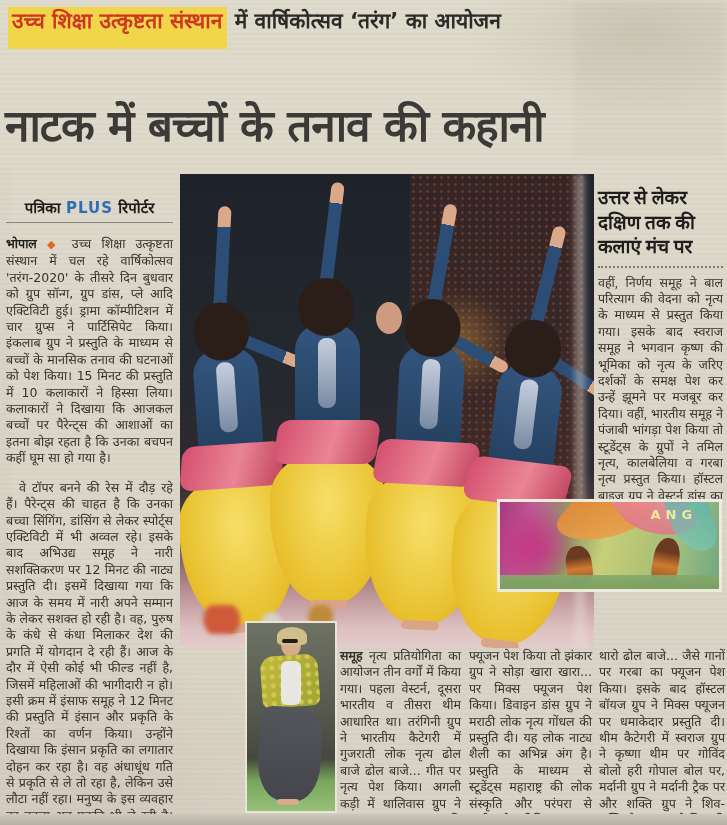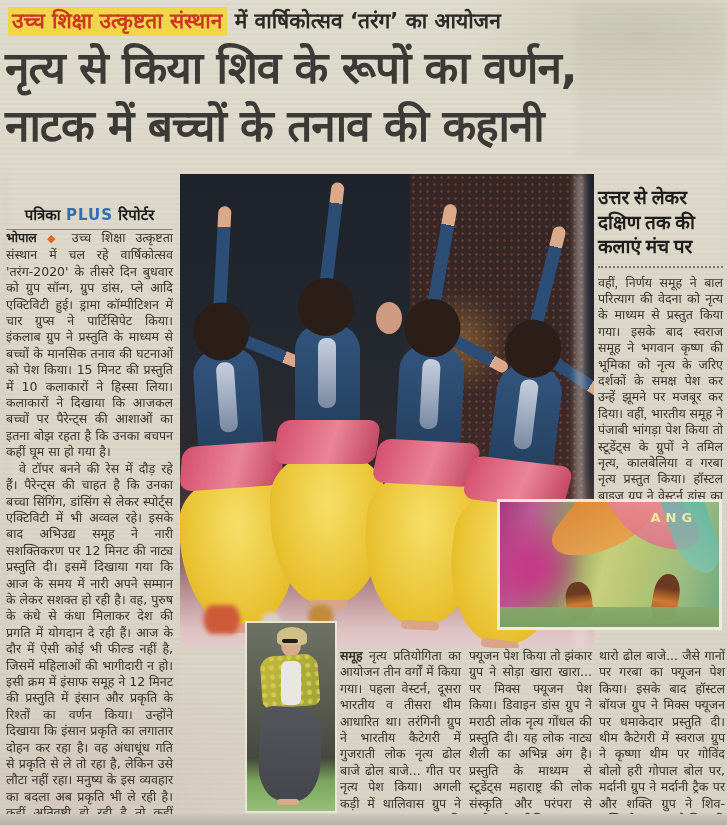--- a/index.html
+++ b/index.html
@@ -13,40 +13,40 @@
           repeating-linear-gradient(0deg, rgba(120,115,100,.04) 0 2px, transparent 2px 5px),
           linear-gradient(180deg,#e0dccd 0%,#dcd7c9 40%,#d8d3c5 100%);}
   .ghost{position:absolute;filter:blur(3px);opacity:.22;pointer-events:none;
          background:repeating-linear-gradient(0deg, rgba(90,95,85,.55) 0 3px, transparent 3px 9px);}
   .g1{left:575px;top:4px;width:148px;height:150px;}
   .g2{left:140px;top:648px;width:34px;height:60px;opacity:.15;}
   .g3{left:2px;top:170px;width:6px;height:560px;opacity:.25;}
 
   
   .kicker{position:absolute;left:8px;top:6px;font-weight:bold;font-size:21px;white-space:nowrap;color:#2a2a26;}
-  .kicker .hl{background:#f2d649;color:#cf3527;padding:2px 5px 3px 4px;}
+  .kicker .hl{background:#f2d649;color:#cf3527;padding:2px 5px 16px 4px;}
   .headline{position:absolute;left:5px;width:720px;font-weight:bold;color:#3b3a36;
             font-size:44px;line-height:1.0;white-space:nowrap;letter-spacing:-1px;}
   .h1a{top:46px;} .h1b{top:104px;}
 
   
   .col{position:absolute;color:#33312c;}
   .body-text{font-size:12.5px;line-height:16.4px;text-align:justify;}
   .subhead{font-weight:bold;color:#1f1e1b;}
   .dateline{font-weight:bold;color:#1f1e1b;}
   .diamond{color:#e06820;font-size:11px;}
   .indent{text-indent:13px;}
 
   
   .left-col{left:6px;top:182px;width:167px;}
   .left-col .subhead{font-size:19.5px;line-height:26px;}
-  .byline{margin-top:22px;padding-bottom:5px;border-bottom:1.5px solid #8a887e;
+  .byline{margin-top:15px;padding-bottom:5px;border-bottom:1.5px solid #8a887e;
           text-align:center;font-weight:bold;font-size:15px;color:#1c1b19;}
   .byline .plus{color:#2f6db5;letter-spacing:1px;}
-  .left-col .body-text{}
+  .left-col .body-text{margin-top:13px;}
 
   
   .right-col{left:598px;top:186px;width:125px;font-family:Liberation Serif, serif;}
   .right-col .subhead{font-size:19px;line-height:24.5px;}
   .dotted{border-bottom:2px dotted #7a786e;margin:6px 0 7px 0;}
 
   
   .colA{left:340px;top:648px;width:121px;}
   .colB{left:469px;top:648px;width:123px;}
   .colC{left:599px;top:648px;width:126px;}
@@ -94,21 +94,21 @@
         background:linear-gradient(180deg,rgba(225,228,238,.85),rgba(200,205,220,.5));border-radius:8px;}
   .sash{position:absolute;left:8px;top:172px;width:102px;height:44px;z-index:2;
         background:linear-gradient(100deg,#d4506e,#ea8496 55%,#c14560);border-radius:12px;transform:skewX(-8deg);}
   .pants{position:absolute;left:2px;top:206px;width:116px;height:150px;
         background:radial-gradient(ellipse at 50% 32%,#f6df68,#e8c02e 68%,#cda424);
         border-radius:40% 40% 46% 46%/30% 30% 62% 62%;}
   .feet{position:absolute;left:42px;top:352px;width:38px;height:9px;background:#d9a488;border-radius:5px;}
   .bghead{position:absolute;width:26px;height:32px;background:#cf9b80;border-radius:50%;z-index:0;}
   .bh1{left:196px;top:128px;} .bh2{left:236px;top:140px;}
 
-  .stage-photo{left:497px;top:499px;width:225px;height:131px;z-index:3;
+  .stage-photo{left:497px;top:499px;width:225px;height:93px;z-index:3;
       border:3px solid #efeadd;box-sizing:border-box;
       background:linear-gradient(105deg,#a8377f 0%,#bb5d96 14%,#8aa05e 32%,#c8cf7a 48%,#b5c573 63%,#9dbd7f 80%,#6fa67f 100%);}
   .smoke{position:absolute;left:-8%;top:10%;width:45%;height:85%;filter:blur(6px);
       background:radial-gradient(circle,#c33a86 15%,rgba(195,58,134,.4) 55%,transparent 75%);}
   .drape1{position:absolute;left:28%;top:-12%;width:40%;height:55%;
       background:linear-gradient(160deg,#e5822f,#e8a44f);transform:skewX(-35deg) rotate(6deg);opacity:.9;border-radius:0 0 60% 40%;}
   .drape2{position:absolute;left:55%;top:-10%;width:34%;height:48%;
       background:linear-gradient(200deg,#e893a0,#df6e84);transform:skewX(30deg) rotate(-8deg);opacity:.85;border-radius:0 0 40% 60%;}
   .drape3{position:absolute;left:78%;top:-6%;width:20%;height:62%;
       background:linear-gradient(190deg,#53b3ae,#7fc7b6);transform:skewX(18deg);opacity:.7;border-radius:0 0 50% 50%;}
@@ -141,21 +141,20 @@
 <body>
 
 <div class="page">
 
   <div class="ghost g1"></div>
   <div class="ghost g2"></div>
   <div class="ghost g3"></div>
 
   <div class="kicker"><span class="hl">उच्च शिक्षा उत्कृष्टता संस्थान</span><span> में वार्षिकोत्सव ‘तरंग’ का आयोजन</span></div>
 
-  <div class="headline h1a">नृत्य से किया शिव के रूपों का वर्णन,</div>
   <div class="headline h1b">नाटक में बच्चों के तनाव की कहानी</div>
 
   <div class="col left-col">
     <div class="byline"><span>पत्रिका</span> <span class="plus">PLUS</span><span> रिपोर्टर</span></div>
     <div class="body-text"><span class="dateline">भोपाल</span> <span class="diamond">◆</span><span> उच्च शिक्षा उत्कृष्टता संस्थान में चल रहे वार्षिकोत्सव 'तरंग-2020' के तीसरे दिन बुधवार को ग्रुप सॉन्ग, ग्रुप डांस, प्ले आदि एक्टिविटी हुई। ड्रामा कॉम्पीटिशन में चार ग्रुप्स ने पार्टिसिपेट किया। इंकलाब ग्रुप ने प्रस्तुति के माध्यम से बच्चों के मानसिक तनाव की घटनाओं को पेश किया। 15 मिनट की प्रस्तुति में 10 कलाकारों ने हिस्सा लिया। कलाकारों ने दिखाया कि आजकल बच्चों पर पैरेन्ट्स की आशाओं का इतना बोझ रहता है कि उनका बचपन कहीं घूम सा हो गया है।</span></div>
     <div class="body-text indent">वे टॉपर बनने की रेस में दौड़ रहे हैं। पैरेन्ट्स की चाहत है कि उनका बच्चा सिंगिंग, डांसिंग से लेकर स्पोर्ट्स एक्टिविटी में भी अव्वल रहे। इसके बाद अभिउद्य समूह ने नारी सशक्तिकरण पर 12 मिनट की नाट्य प्रस्तुति दी। इसमें दिखाया गया कि आज के समय में नारी अपने सम्मान के लेकर सशक्त हो रही है। वह, पुरुष के कंधे से कंधा मिलाकर देश की प्रगति में योगदान दे रही हैं। आज के दौर में ऐसी कोई भी फील्ड नहीं है, जिसमें महिलाओं की भागीदारी न हो। इसी क्रम में इंसाफ समूह ने 12 मिनट की प्रस्तुति में इंसान और प्रकृति के रिश्तों का वर्णन किया। उन्होंने दिखाया कि इंसान प्रकृति का लगातार दोहन कर रहा है। वह अंधाधूंध गति से प्रकृति से ले तो रहा है, लेकिन उसे लौटा नहीं रहा। मनुष्य के इस व्यवहार का बदला अब प्रकृति भी ले रही है। कहीं अतिवृष्टी हो रही है तो कहीं सूखा पड़ रहा है।</div>
   </div>
 
   <div class="photo main-photo">
     <div class="led-wall"></div>

